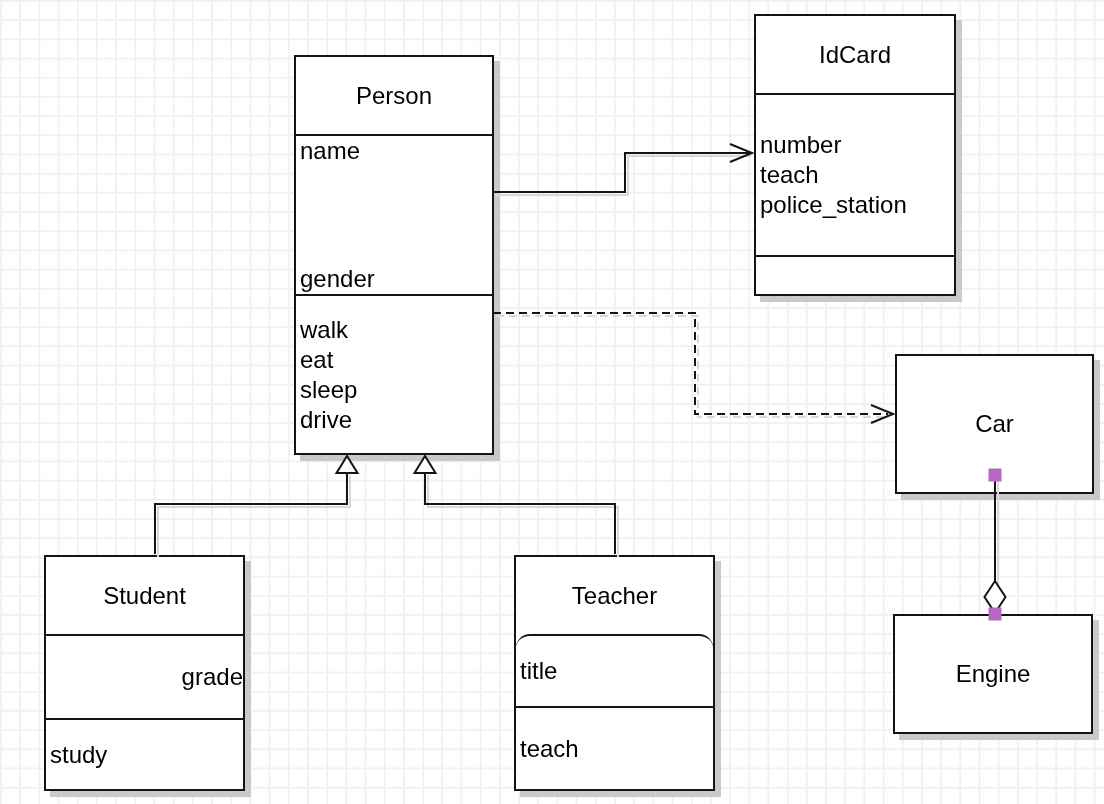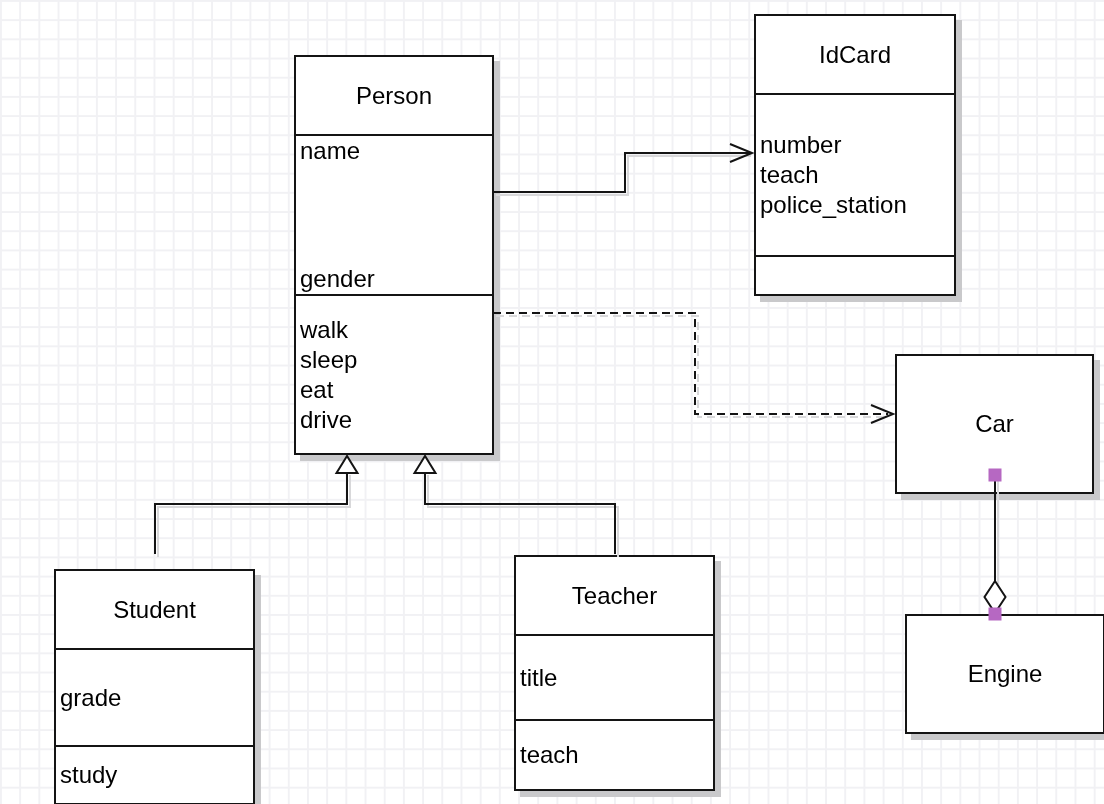--- a/index.html
+++ b/index.html
@@ -38,57 +38,57 @@
 <div class="canvas">
 
   <div class="class-box" style="left:294px;top:55px;width:200px;height:400px;">
     <div class="class-title" style="height:77px;">Person</div>
     <div class="class-section" style="height:160px;justify-content:space-between;">
       <div class="member">name</div>
       <div class="member">gender</div>
     </div>
     <div class="class-section grow">
       <div class="member">walk</div>
+      <div class="member">eat</div>
       <div class="member">sleep</div>
-      <div class="member">eat</div>
       <div class="member">drive</div>
     </div>
   </div>
 
   <div class="class-box" style="left:754px;top:14px;width:202px;height:282px;">
     <div class="class-title" style="height:77px;">IdCard</div>
     <div class="class-section" style="height:162px;">
       <div class="member">number</div>
       <div class="member">teach</div>
       <div class="member">police_station</div>
     </div>
     <div class="class-section grow"></div>
   </div>
 
   <div class="class-box" style="left:895px;top:354px;width:199px;height:140px;">
     <div class="class-title fill">Car</div>
   </div>
 
-  <div class="class-box" style="left:893px;top:614px;width:200px;height:120px;margin-left:12px;">
+  <div class="class-box" style="left:893px;top:614px;width:200px;height:120px;">
     <div class="class-title fill">Engine</div>
   </div>
 
-  <div class="class-box" style="left:54px;top:555px;width:201px;height:236px;margin-top:14px;">
+  <div class="class-box" style="left:44px;top:555px;width:201px;height:236px;">
     <div class="class-title" style="height:77px;">Student</div>
-    <div class="class-section" style="height:97px;">
+    <div class="class-section" style="height:84px;text-align:right;">
       <div class="member">grade</div>
     </div>
     <div class="class-section grow">
       <div class="member">study</div>
     </div>
   </div>
 
   <div class="class-box" style="left:514px;top:555px;width:201px;height:236px;">
     <div class="class-title" style="height:77px;">Teacher</div>
-    <div class="class-section" style="height:85px;">
+    <div class="class-section" style="height:72px;border-radius:14px;">
       <div class="member">title</div>
     </div>
     <div class="class-section grow">
       <div class="member">teach</div>
     </div>
   </div>
 
   <svg class="connectors" width="1104" height="804" viewBox="0 0 1104 804">
 
     <g transform="translate(3,3)" stroke="#d8d8da" stroke-width="2" fill="none">

